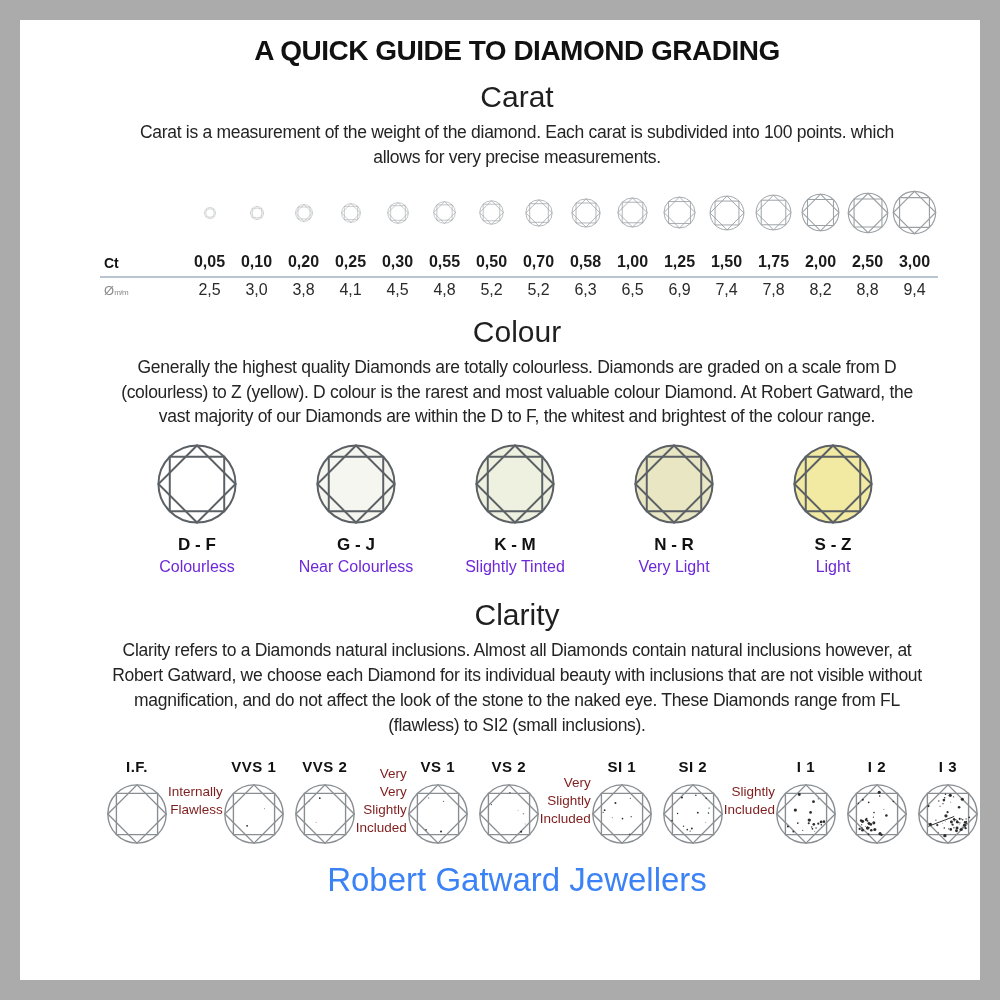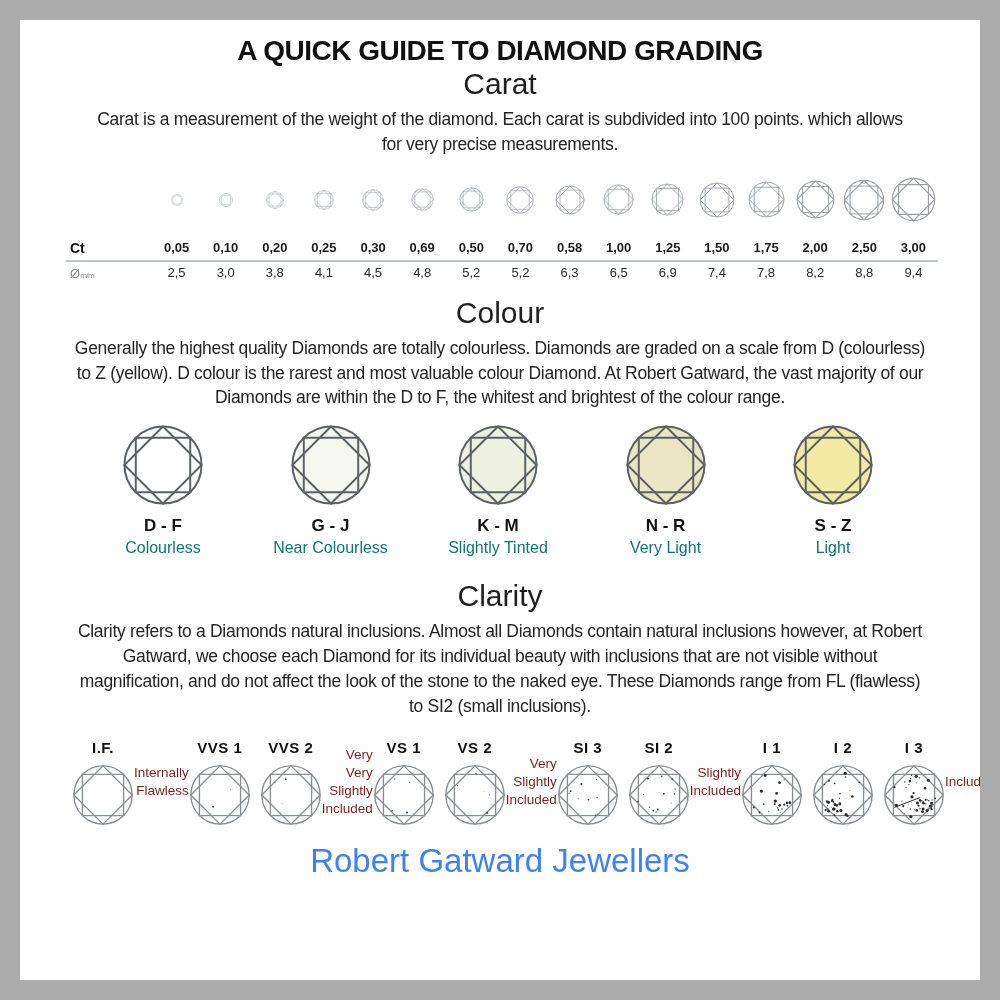--- a/index.html
+++ b/index.html
@@ -9,70 +9,70 @@
     color:#1b1b1b;
     background:#ababab;
   }
   .frame {
     position:absolute; inset:0;
     width:1000px; height:1000px;
     border:20px solid #ababab;
     background:#ffffff;
     overflow:hidden;
   }
-  .content { width:960px; height:960px; position:relative; }
+  .content { width:960px; height:960px; position:relative;padding-left:34px; }
 
   .main-title {
     text-align:center;
     font-size:28px; font-weight:700; letter-spacing:-0.5px;
     margin-top:15px; color:#111;
   }
   .section-heading {
     text-align:center;
     font-size:30px; font-weight:400; color:#1f1f1f;
   }
   .section-desc {
     text-align:center;
     font-size:17.5px; line-height:1.42; letter-spacing:-0.3px;
     color:#242424;
     margin:6px 52px 0 52px;
   }
-  #carat-heading { }
+  #carat-heading { margin-top:13px; }
   #colour-heading { margin-top:11px; }
   #clarity-heading { margin-top:22px; }
 
   
   .carat-grid { margin:18px 42px 0 46px; }
   .carat-row { display:flex; align-items:center;gap:46px; }
   .carat-gutter {
     width:40px; flex:0 0 40px;
     font-size:14px; font-weight:700; color:#111;
     text-align:left; padding-left:4px;
     white-space:nowrap;
   }
   .carat-gutter.mm-label { font-weight:400; color:#8a8a8a; font-size:13px; }
   .carat-gutter.mm-label .unit { font-size:8px; letter-spacing:-0.5px; }
   .carat-cells { display:flex; flex:1; }
   .carat-cell {
     flex:1; display:flex; align-items:center; justify-content:center;
     text-align:center;
   }
   .carat-diamond-row { height:50px; margin-bottom:12px; }
-  .carat-val { font-size:13px; font-weight:700; padding:3px 0 5px 0; }
+  .carat-val { font-size:16px; font-weight:700; padding:3px 0 5px 0; }
   .carat-val.mm { font-weight:400; color:#2a2a2a; }
   .carat-divider { height:2px; background:#b9c6d2; margin:0; }
 
   
   .colour-row {
     display:flex; justify-content:space-between;
     margin:14px 72px 0 68px;
   }
   .colour-card { display:flex; flex-direction:column; align-items:center; width:150px;justify-content:center; }
   .colour-range { font-size:17px; font-weight:700; margin-top:10px; color:#111; }
-  .colour-label { font-size:16px; margin-top:3px; color:#0f766e; }
+  .colour-label { font-size:16px; margin-top:3px; color:#6d28d9; }
 
   
   .clarity-row {
     display:flex; justify-content:space-between;
     margin:20px 60px 0 52px;
   }
   .clarity-group { display:flex; align-items:center; }
   .clarity-stones { display:flex; gap:9px; }
   .clarity-stone { display:flex; flex-direction:column; align-items:center; }
   .clarity-grade-name {
@@ -239,21 +239,21 @@
             </div>
         </div>
         <div class="carat-row">
           <div class="carat-gutter">Ct</div>
           <div class="carat-cells" id="carat-ct-values">
               <div class="carat-cell carat-val">0,05</div>
               <div class="carat-cell carat-val">0,10</div>
               <div class="carat-cell carat-val">0,20</div>
               <div class="carat-cell carat-val">0,25</div>
               <div class="carat-cell carat-val">0,30</div>
-              <div class="carat-cell carat-val">0,69</div>
+              <div class="carat-cell carat-val">0,55</div>
               <div class="carat-cell carat-val">0,50</div>
               <div class="carat-cell carat-val">0,70</div>
               <div class="carat-cell carat-val">0,58</div>
               <div class="carat-cell carat-val">1,00</div>
               <div class="carat-cell carat-val">1,25</div>
               <div class="carat-cell carat-val">1,50</div>
               <div class="carat-cell carat-val">1,75</div>
               <div class="carat-cell carat-val">2,00</div>
               <div class="carat-cell carat-val">2,50</div>
               <div class="carat-cell carat-val">3,00</div>
@@ -412,21 +412,21 @@
                   <circle cx="73.1" cy="49.7" r="0.9" fill="#2d2d2d"></circle>
                   <circle cx="64.6" cy="43.9" r="0.6" fill="#2d2d2d"></circle>
   </svg>
               </div>
             </div>
             <div class="clarity-group-label">Very Slightly<br>Included</div>
           </div>
           <div class="clarity-group">
             <div class="clarity-stones">
               <div class="clarity-stone">
-                <div class="clarity-grade-name">SI 3</div>
+                <div class="clarity-grade-name">SI 1</div>
                 <svg class="diamond" width="62" height="62" viewBox="0 0 100 100">
     <circle cx="50" cy="50" r="47" fill="#ffffff" stroke="#898e93" stroke-width="2.2"></circle>
     <polygon points="16.799999999999997,16.799999999999997 83.2,16.799999999999997 83.2,83.2 16.799999999999997,83.2" fill="none" stroke="#898e93" stroke-width="2.2"></polygon>
     <polygon points="50,3 97,50 50,97 3,50" fill="none" stroke="#898e93" stroke-width="2.2"></polygon>
     <circle cx="34.3" cy="55.9" r="0.8" fill="#2d2d2d"></circle>
                   <circle cx="39.4" cy="32.4" r="1.6" fill="#2d2d2d"></circle>
                   <circle cx="63.4" cy="24.5" r="0.9" fill="#2d2d2d"></circle>
                   <circle cx="50.8" cy="57.5" r="1.3" fill="#2d2d2d"></circle>
                   <circle cx="19.6" cy="47.2" r="1.0" fill="#2d2d2d"></circle>
                   <circle cx="62.7" cy="82.6" r="1.1" fill="#2d2d2d"></circle>

